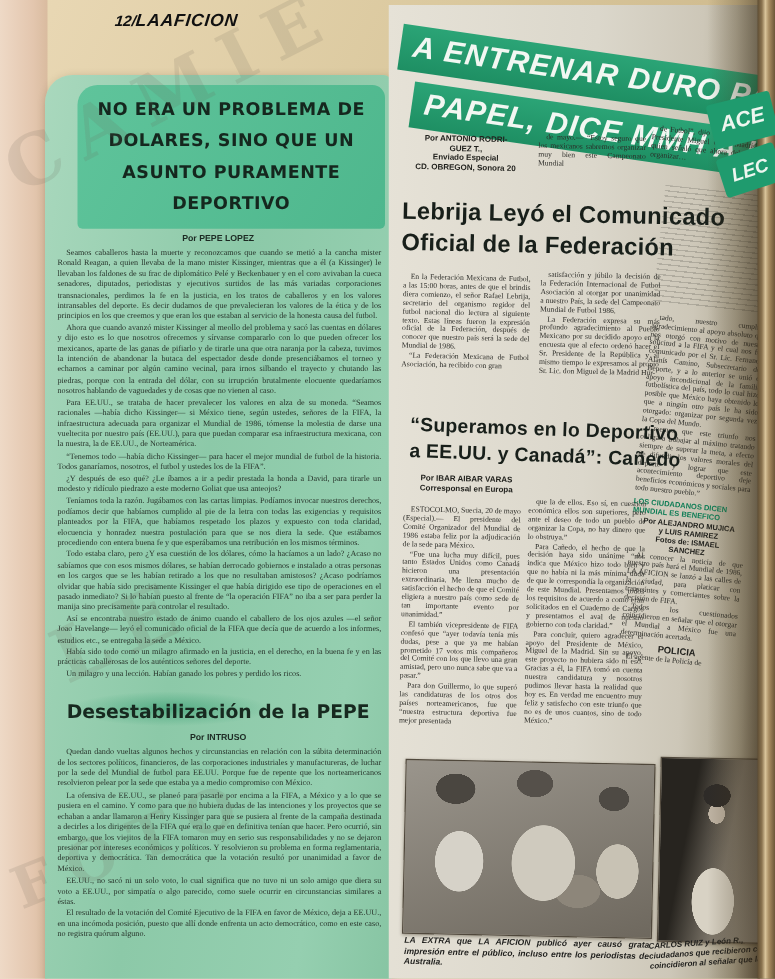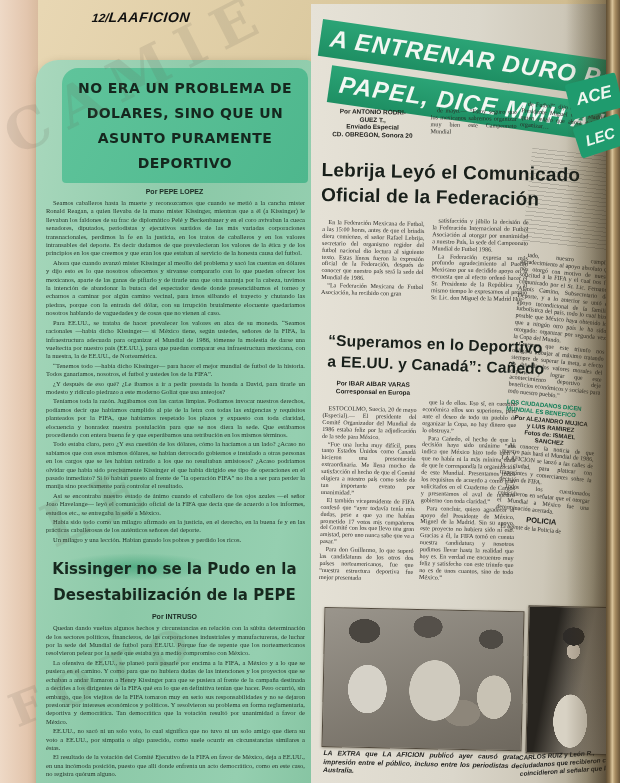--- a/index.html
+++ b/index.html
@@ -158,21 +158,20 @@
         <p>Para EE.UU., se trataba de hacer prevalecer los valores en alza de su moneda. “Seamos racionales —había dicho Kissinger— si México tiene, según ustedes, señores de la FIFA, la infraestructura adecuada para organizar el Mundial de 1986, tómense la molestia de darse una vueltecita por nuestro país (EE.UU.), para que puedan comparar esa infraestructura mexicana, con la nuestra, la de EE.UU., de Norteamérica.</p>
         <p>“Tenemos todo —había dicho Kissinger— para hacer el mejor mundial de futbol de la historia. Todos ganaríamos, nosotros, el futbol y ustedes los de la FIFA”.</p>
         <p>¿Y después de eso qué? ¿Le íbamos a ir a pedir prestada la honda a David, para tirarle un modesto y ridículo piedrazo a este moderno Goliat que usa anteojos?</p>
         <p>Teníamos toda la razón. Jugábamos con las cartas limpias. Podíamos invocar nuestros derechos, podíamos decir que habíamos cumplido al pie de la letra con todas las exigencias y requisitos planteados por la FIFA, que habíamos respetado los plazos y expuesto con toda claridad, elocuencia y honradez nuestra postulación para que se nos diera la sede. Que estábamos procediendo con entera buena fe y que esperábamos una retribución en los mismos términos.</p>
         <p>Todo estaba claro, pero ¿Y esa cuestión de los dólares, cómo la hacíamos a un lado? ¿Acaso no sabíamos que con esos mismos dólares, se habían derrocado gobiernos e instalado a otras personas en los cargos que se les habían retirado a los que no resultaban amistosos? ¿Acaso podríamos olvidar que había sido precisamente Kissinger el que había dirigido ese tipo de operaciones en el pasado inmediato? Si lo habían puesto al frente de “la operación FIFA” no iba a ser para perder la manija sino precisamente para controlar el resultado.</p>
         <p>Así se encontraba nuestro estado de ánimo cuando el caballero de los ojos azules —el señor Joao Havelange— leyó el comunicado oficial de la FIFA que decía que de acuerdo a los informes, estudios etc., se entregaba la sede a México.</p>
         <p>Había sido todo como un milagro afirmado en la justicia, en el derecho, en la buena fe y en las prácticas caballerosas de los auténticos señores del deporte.</p>
         <p>Un milagro y una lección. Habían ganado los pobres y perdido los ricos.</p>
       </div>
     <div class="hl2">
-        <p>Kissinger no se la Pudo en la</p>
         <p>Desestabilización de la PEPE</p>
       </div>
     <div class="byline">Por INTRUSO</div>
     <div class="lp-body">
         <p>Quedan dando vueltas algunos hechos y circunstancias en relación con la súbita determinación de los sectores políticos, financieros, de las corporaciones industriales y manufactureras, de luchar por la sede del Mundial de futbol para EE.UU. Porque fue de repente que los norteamericanos resolvieron pelear por la sede que estaba ya a medio compromiso con México.</p>
         <p>La ofensiva de EE.UU., se planeó para pasarle por encima a la FIFA, a México y a lo que se pusiera en el camino. Y como para que no hubiera dudas de las intenciones y los proyectos que se echaban a andar llamaron a Henry Kissinger para que se pusiera al frente de la campaña destinada a decirles a los dirigentes de la FIFA qué era lo que en definitiva tenían que hacer. Pero ocurrió, sin embargo, que los viejitos de la FIFA tomaron muy en serio sus responsabilidades y no se dejaron presionar por intereses económicos y políticos. Y resolvieron su problema en forma reglamentaria, deportiva y democrática. Tan democrática que la votación resultó por unanimidad a favor de México.</p>
         <p>EE.UU., no sacó ni un solo voto, lo cual significa que no tuvo ni un solo amigo que diera su voto a EE.UU., por simpatía o algo parecido, como suele ocurrir en circunstancias similares a éstas.</p>
         <p>El resultado de la votación del Comité Ejecutivo de la FIFA en favor de México, deja a EE.UU., en una incómoda posición, puesto que allí donde enfrenta un acto democrático, como en este caso, no registra quórum alguno.</p>
       </div>
   </div>

